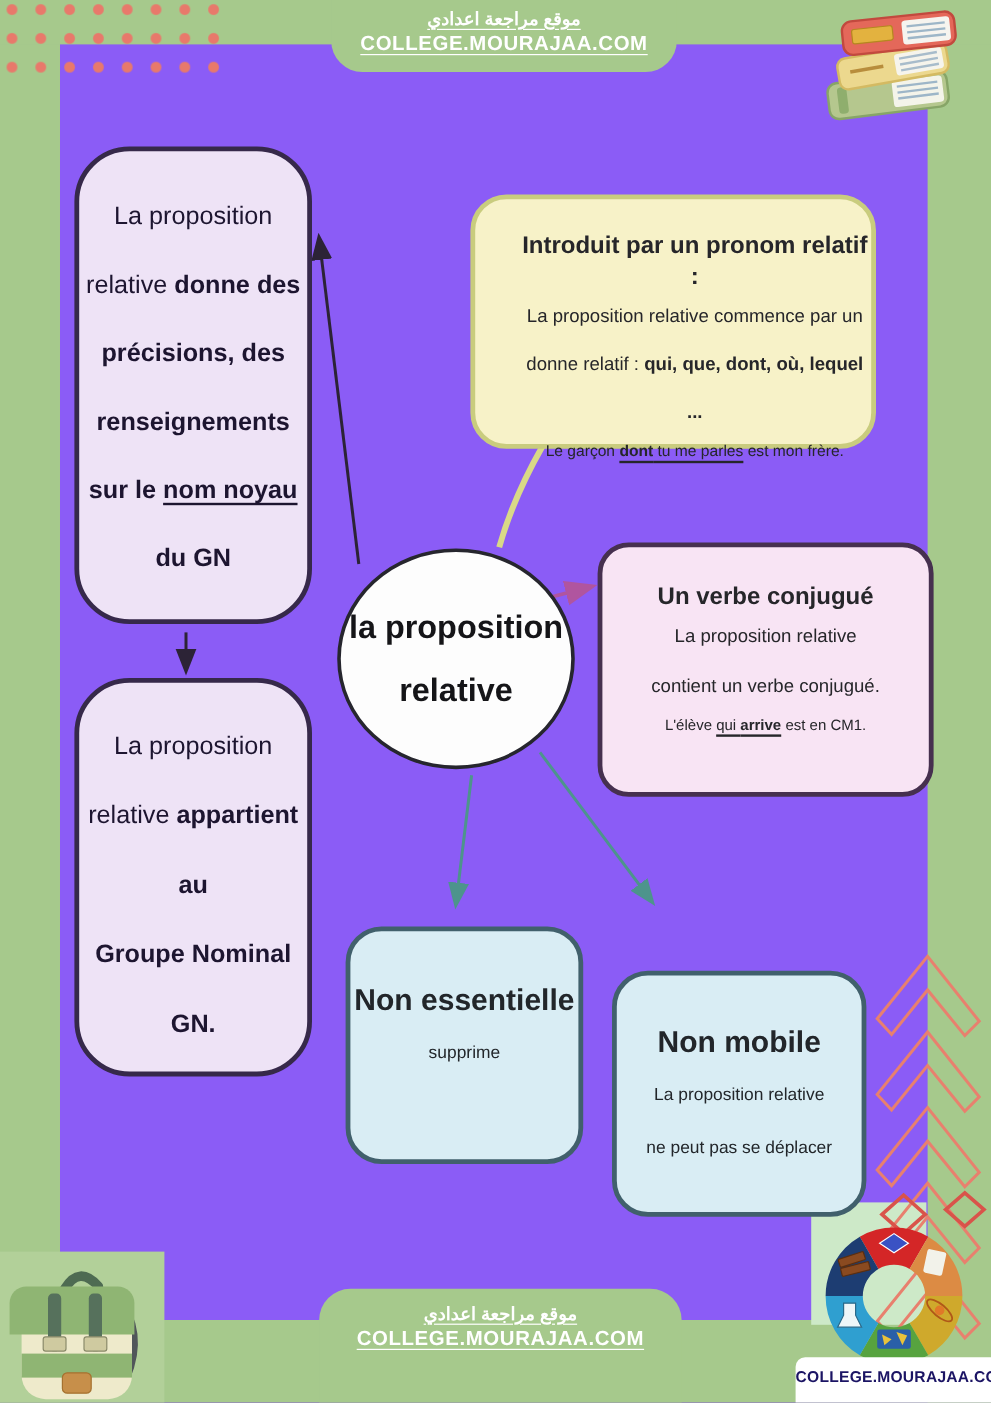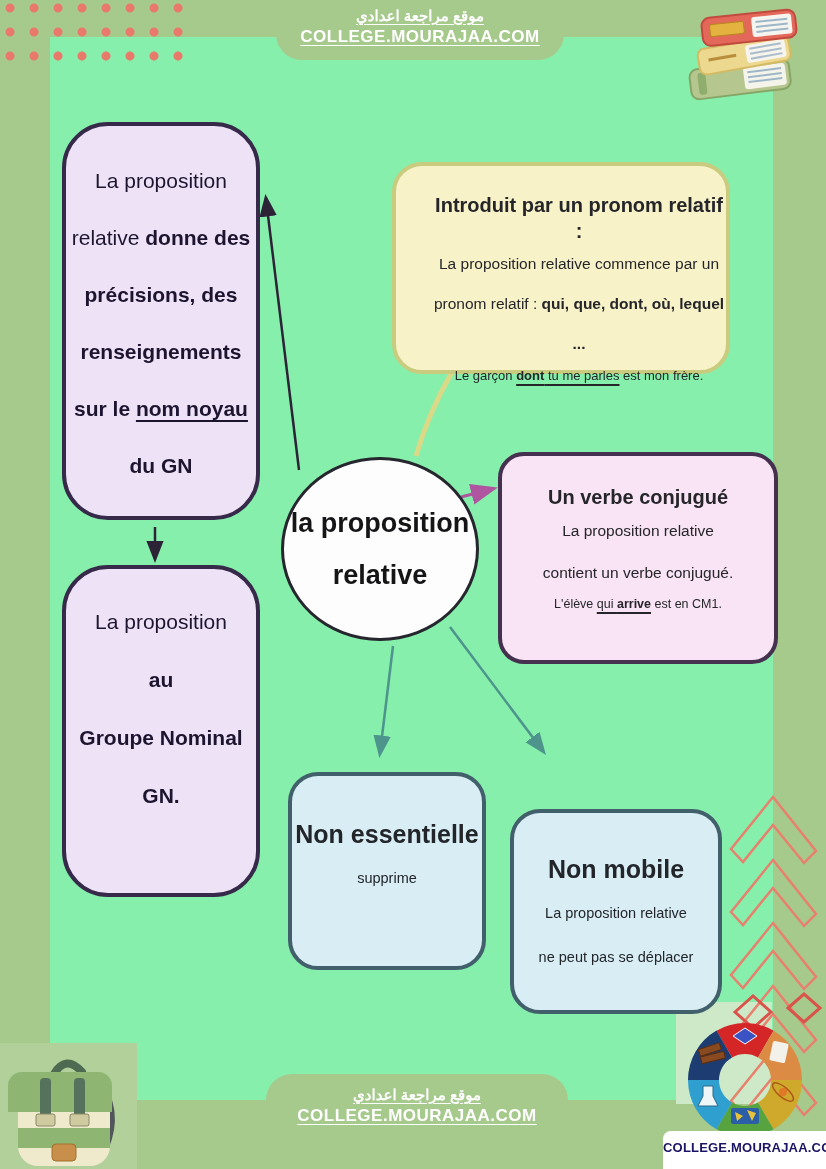--- a/index.html
+++ b/index.html
@@ -1,19 +1,19 @@
 <!DOCTYPE html>
 <html><head>
 <meta charset="utf-8">
 <style>
   * { margin:0; padding:0; box-sizing:border-box; }
   html,body { background:#888; }
   #canvas {
     position:relative; width:826px; height:1169px; margin:0 auto;
-    background:#86efac; overflow:hidden;
+    background:#8b5cf6; overflow:hidden;
     font-family:"Liberation Sans", sans-serif; color:#1e1e24;
   }
   
   .green { background:#a6c98c; }
   #bar-left  { position:absolute; left:0; top:0; width:50px; height:1169px; }
   #bar-right { position:absolute; left:773px; top:0; width:53px; height:1169px; }
   #band-top  { position:absolute; left:0; top:0; width:826px; height:37px; }
   #band-bottom { position:absolute; left:0; top:1100px; width:826px; height:69px; }
   #top-banner {
     position:absolute; left:276px; top:0; width:288px; height:60px;
@@ -170,29 +170,30 @@
     <div class="rline"><span>La proposition</span></div>
     <div class="rline"><span>relative </span><span class="b">donne des</span></div>
     <div class="rline"><span class="b">précisions, des</span></div>
     <div class="rline"><span class="b">renseignements</span></div>
     <div class="rline"><span class="b">sur le </span><span class="b u">nom noyau</span></div>
     <div class="rline"><span class="b">du GN</span></div>
   </div>
 
   <div class="node" id="box-appartenance">
     <div class="rline"><span>La proposition</span></div>
+    <div class="rline"><span>relative </span><span class="b">appartient</span></div>
     <div class="rline"><span class="b">au</span></div>
     <div class="rline"><span class="b">Groupe Nominal</span></div>
     <div class="rline"><span class="b">GN.</span></div>
   </div>
 
   <div class="node" id="box-pronom">
     <div class="title">Introduit par un pronom relatif :</div>
     <div class="rline"><span>La proposition relative commence par un</span></div>
-    <div class="rline"><span>pronom relatif : </span><span class="b">qui, que, dont, où, lequel ...</span></div>
+    <div class="rline"><span>donne relatif : </span><span class="b">qui, que, dont, où, lequel ...</span></div>
     <div class="example"><span>Le garçon </span><span class="b u">dont</span><span class="u"> tu me parles</span><span> est mon frère.</span></div>
   </div>
 
   <div class="node" id="oval-center">
     <div>la proposition</div>
     <div>relative</div>
   </div>
 
   <div class="node" id="box-verbe">
     <div class="title">Un verbe conjugué</div>

